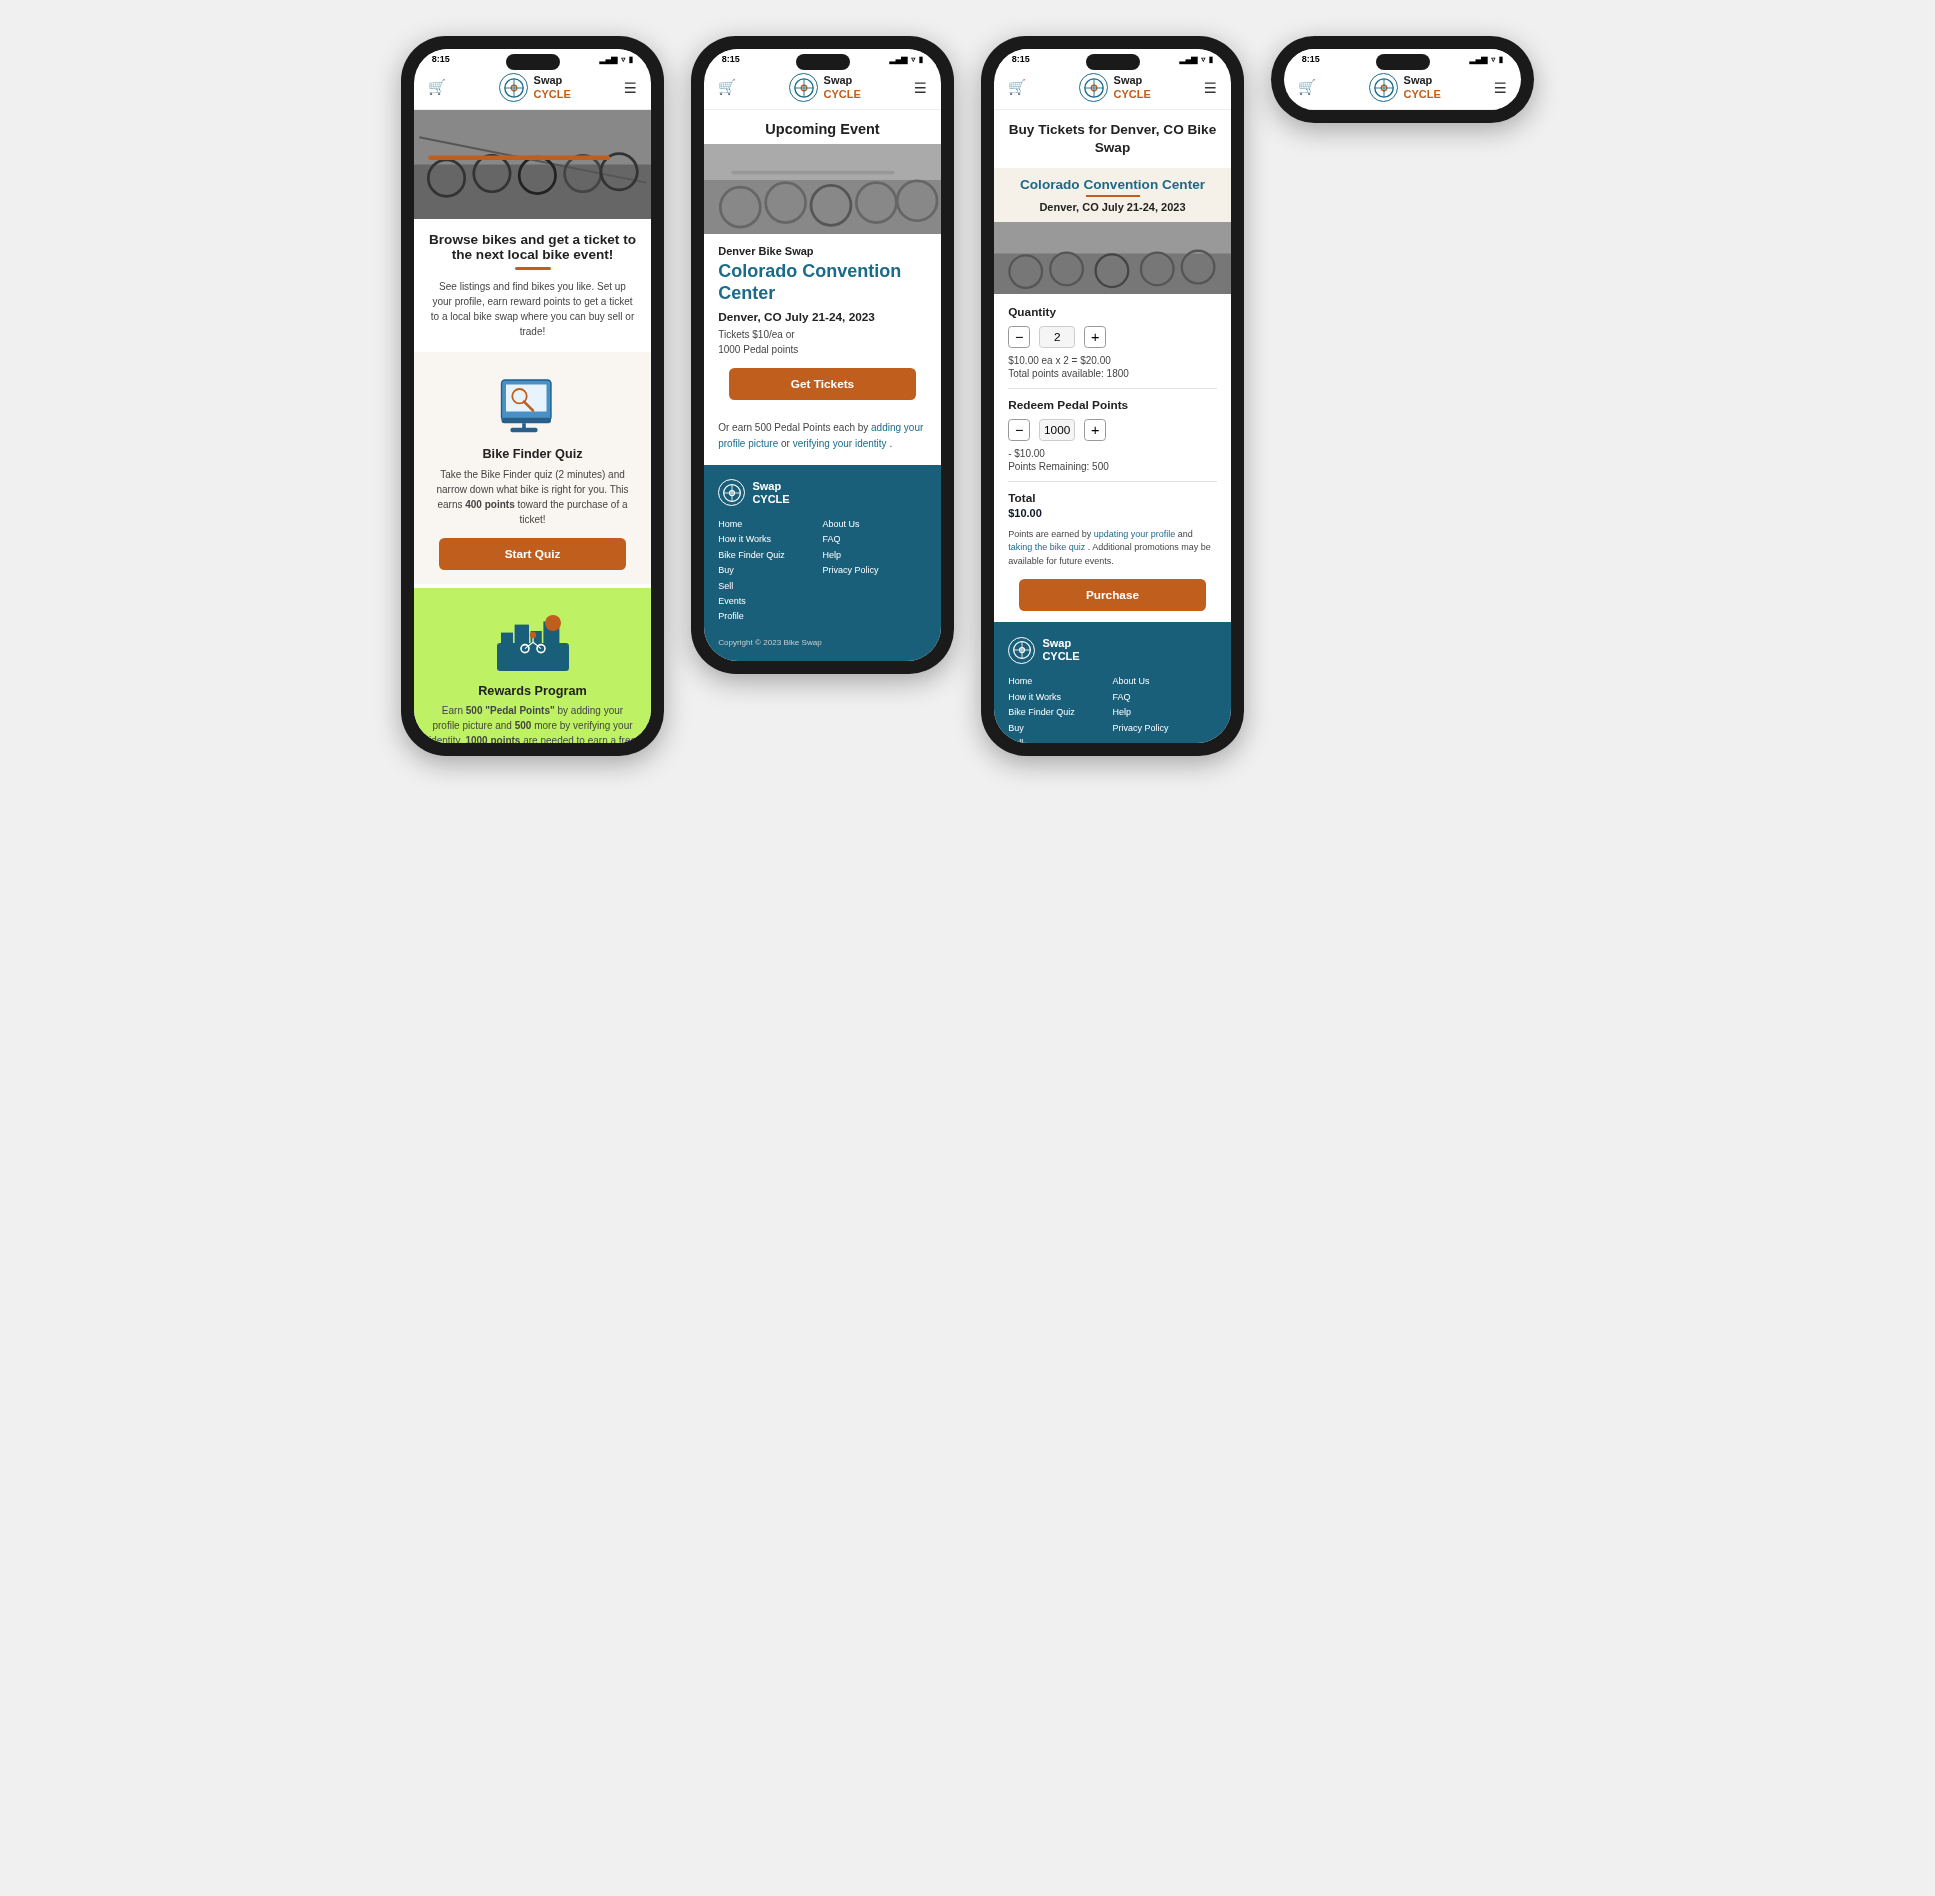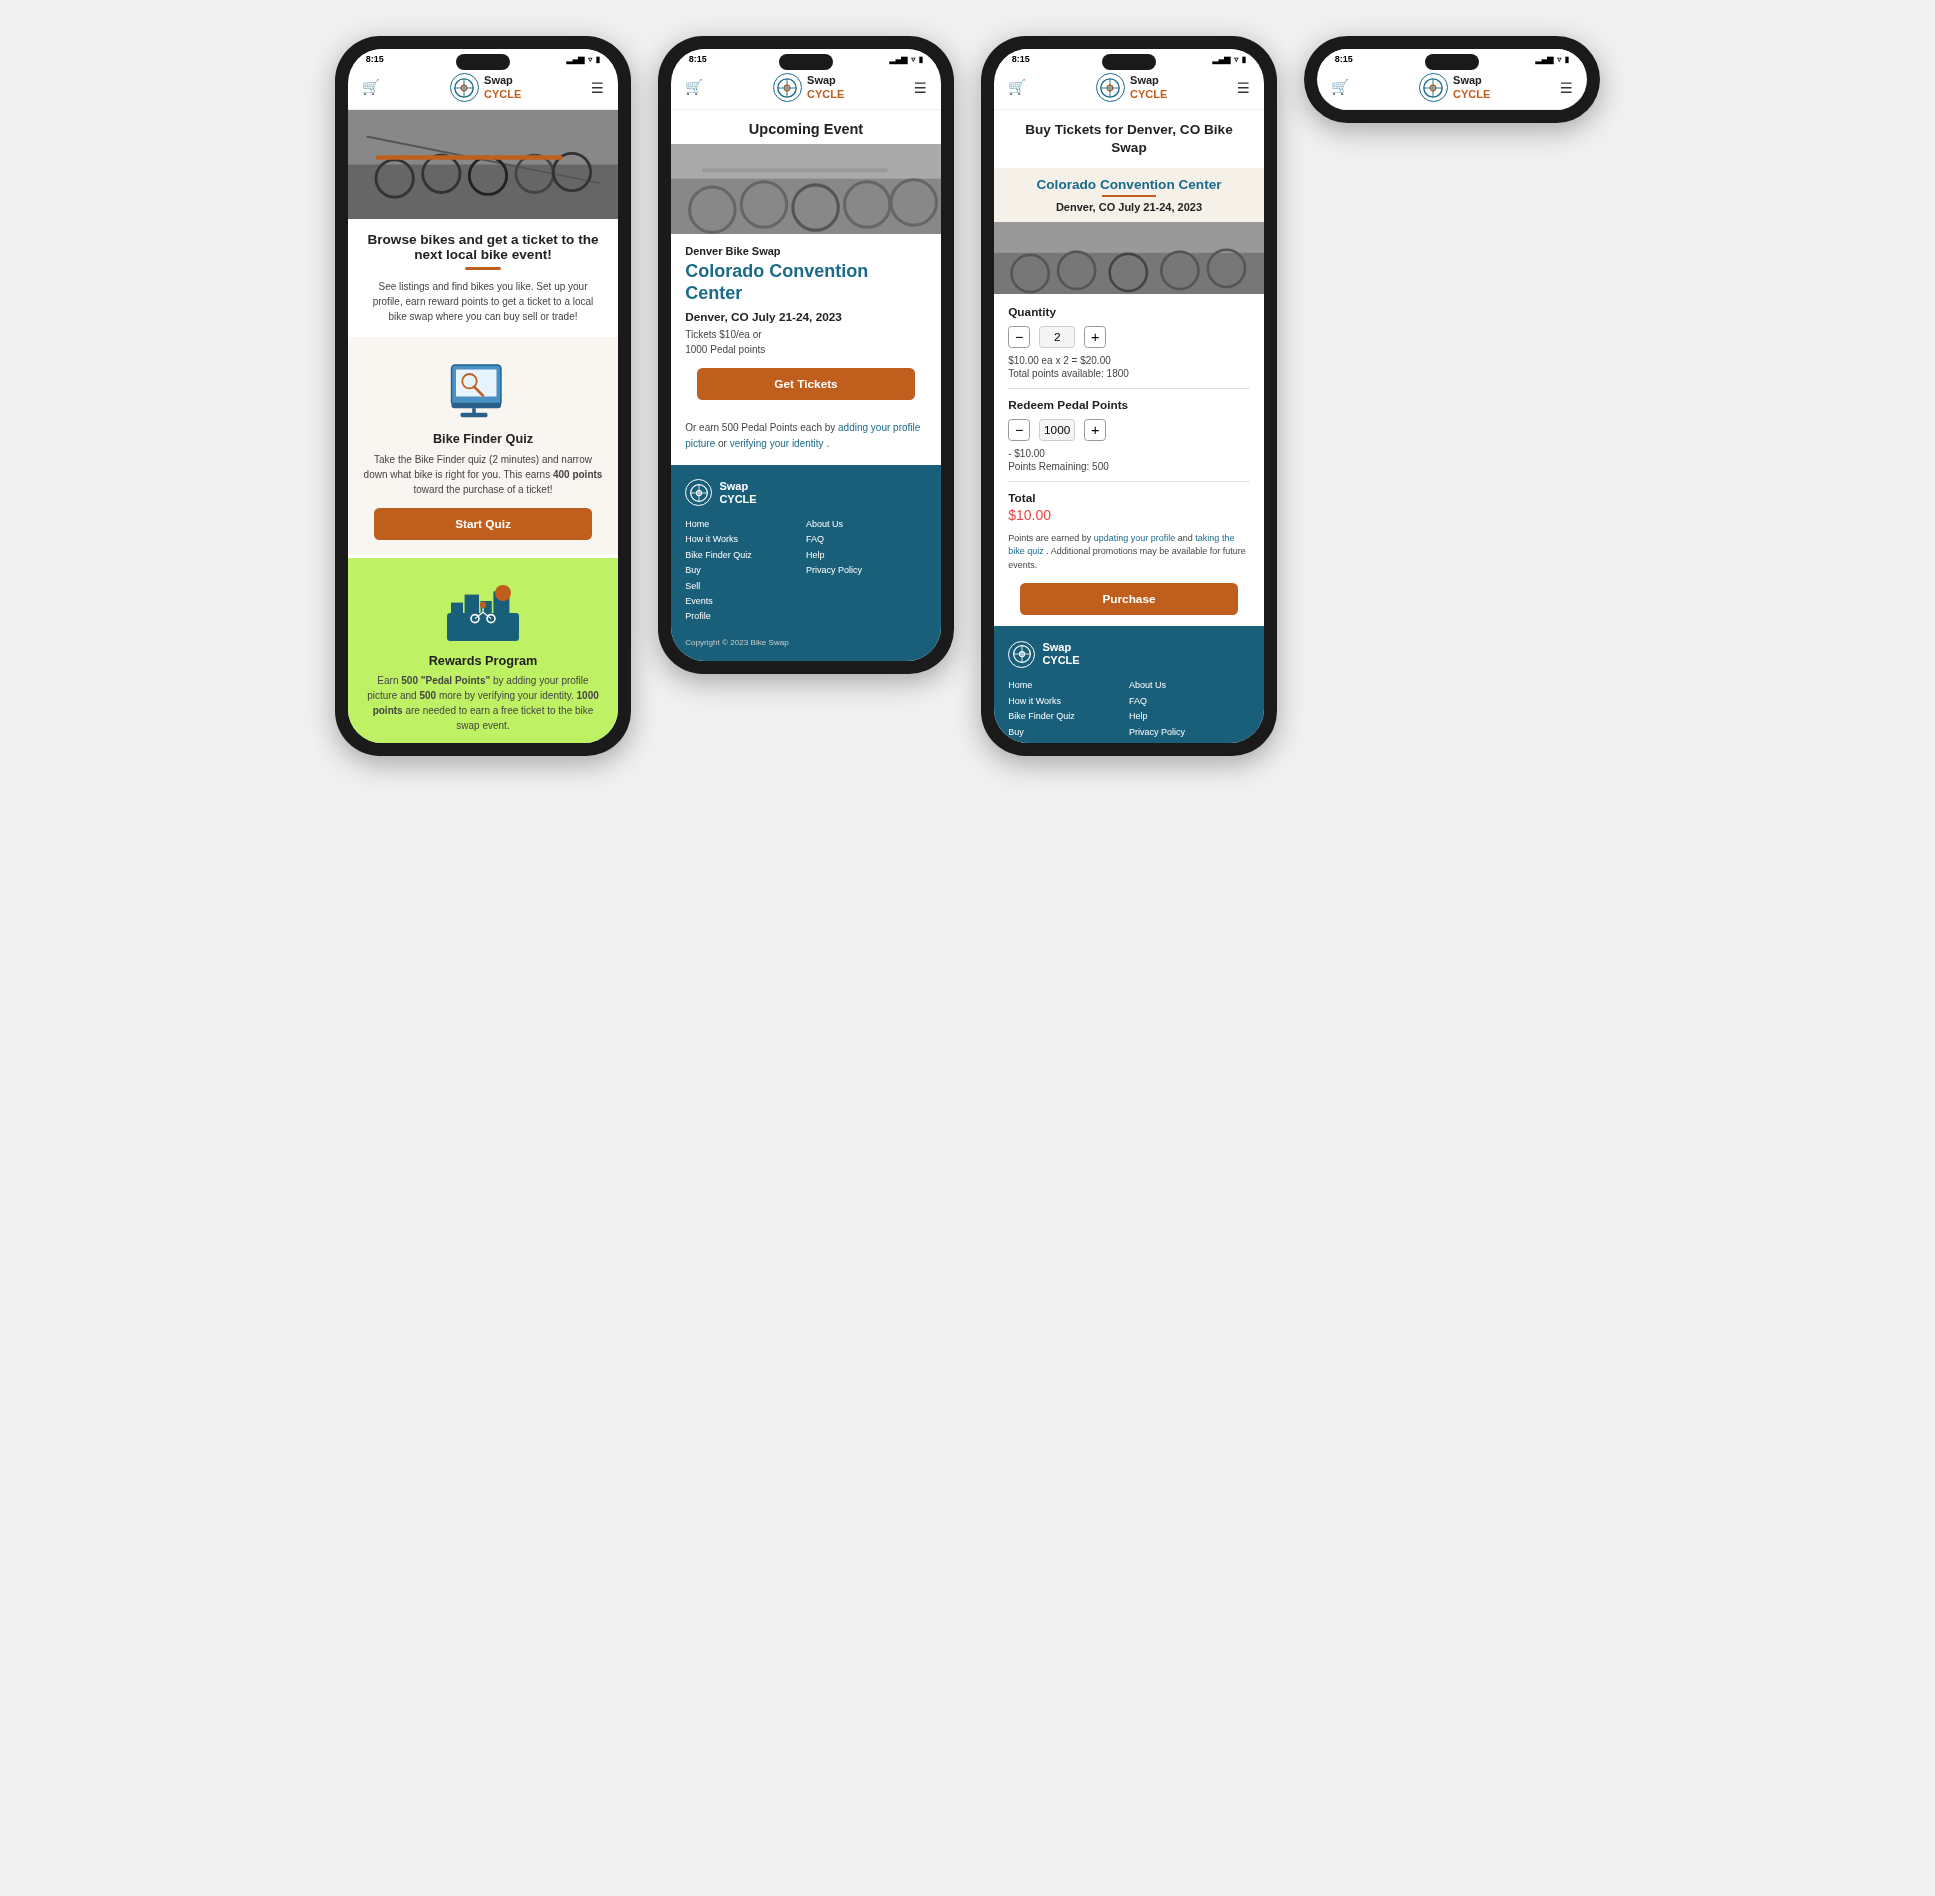--- a/index.html
+++ b/index.html
@@ -13,21 +13,21 @@
       gap: 27px;
       flex-wrap: wrap;
       min-height: 100vh;
     }
 
     
     .phone {
       background: #1a1a1a;
       border-radius: 45px;
       padding: 12.7px;
-      width: 296px;
+      width: 263px;
       flex-shrink: 0;
       box-shadow: 0 7.2px 27px rgba(0,0,0,0.3);
     }
     .phone-inner {
       background: #fff;
       border-radius: 34px;
       overflow: hidden;
       position: relative;
     }
     .notch-bar {
@@ -388,23 +388,23 @@
     .total-section {
       margin-bottom: 9px;
     }
     .total-label {
       font-size: 11.8px;
       font-weight: 700;
       color: #222;
       margin-bottom: 1.8px;
     }
     .total-amount {
-      font-size: 14px;
-      font-weight: 400;
-      color: #ef4444;
+      font-size: 11px;
+      font-weight: 700;
+      color: #0f172a;
     }
     .minus-amount {
       font-size: 10px;
       color: #444;
       margin-bottom: 1.8px;
     }
     .points-remaining {
       font-size: 10px;
       color: #444;
       margin-bottom: 9px;

